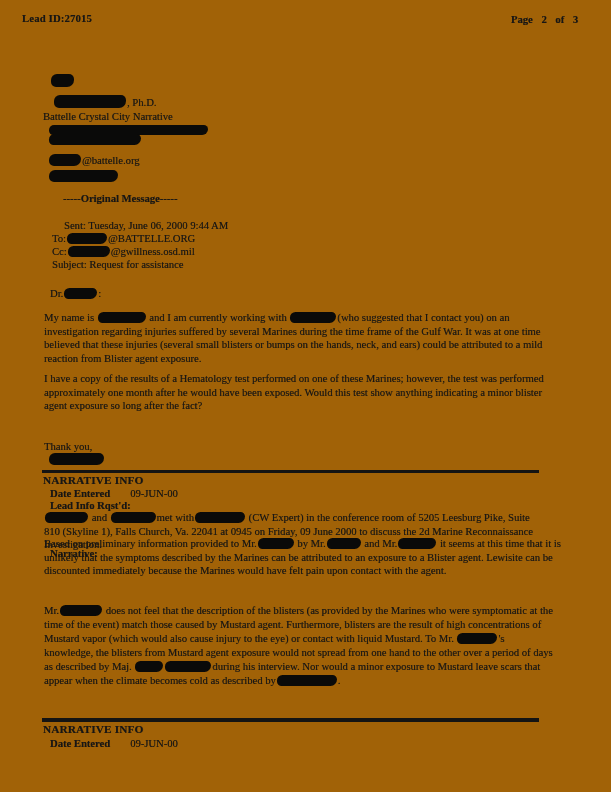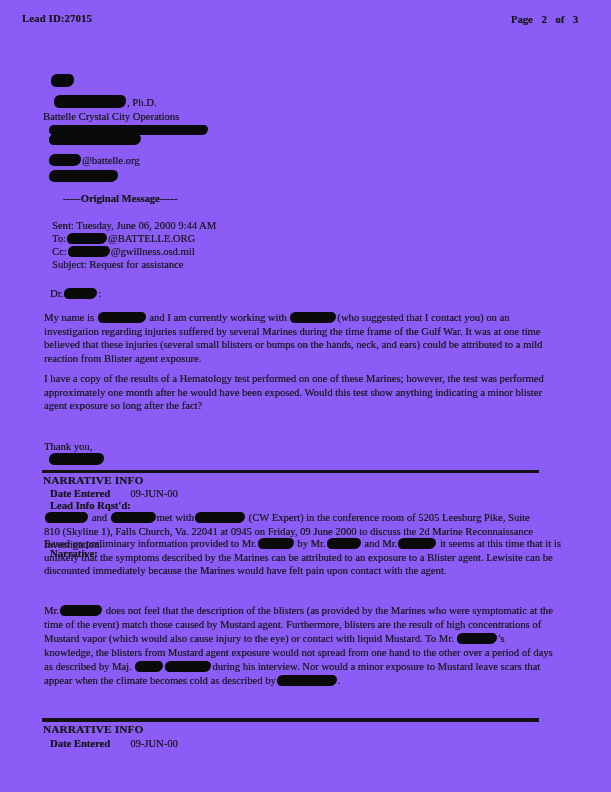--- a/index.html
+++ b/index.html
@@ -1,20 +1,20 @@
 <!DOCTYPE html>
 <html><head>
 <meta charset="utf-8">
 <style>
   html,body{margin:0;padding:0;background:#e8e8e6;}
   #page{
     position:relative;
     width:611px;height:792px;
     margin:0 auto;
-    background:#8b5cf6;
+    background:#a16207;
     font-family:"Liberation Serif","DejaVu Serif",serif;
     color:#171615;
     overflow:hidden;
   }
   .abs{position:absolute;}
   .txt{
     font-size:10.6px;
     line-height:13.5px;
     text-shadow:0.3px 0 0 rgba(20,20,20,.55);
     white-space:normal;
@@ -35,21 +35,21 @@
   #page-label{left:511px;top:13px;font-weight:600;word-spacing:6px;}
   #redaction-blob{left:50px;top:74px;}
   #name-line{left:53px;top:95px;}
   #org-line{left:43px;top:110px;}
   #addr-bar-1{left:48px;top:123px;}
   #addr-bar-2{left:48px;top:133px;}
   #email-line{left:48px;top:154px;}
   #phone-bar{left:48px;top:170px;}
   #orig-sep{left:63px;top:192px;font-weight:600;}
   #from-line{left:52px;top:206px;}
-  #sent-line{left:52px;top:219px;text-align:center;}
+  #sent-line{left:64px;top:219px;text-align:center;}
   #to-line{left:52px;top:232px;}
   #cc-line{left:52px;top:245px;}
   #subject-line{left:52px;top:258px;}
   #salutation{left:50px;top:287px;}
   #body-para-1{left:44px;top:311px;}
   #body-para-2{left:44px;top:372px;}
   #body-para-3{left:44px;top:417px;}
   #closing{left:44px;top:440px;}
   #signature-bar{left:48px;top:453px;}
   #rule-1{left:42px;top:470px;width:497px;height:3px;}
@@ -69,21 +69,21 @@
 </head>
 <body>
 
 <div id="page">
 
   <div id="lead-id" class="abs txt">Lead ID:27015</div>
   <div id="page-label" class="abs txt">Page 2 of 3</div>
 
   <div id="redaction-blob" class="abs txt"><span class="redact" style="width: 23px; height: 13px;"></span></div>
   <div id="name-line" class="abs txt"><span class="redact" style="width: 72px; height: 13px;"></span>, Ph.D.</div>
-  <div id="org-line" class="abs txt">Battelle Crystal City Operations</div>
+  <div id="org-line" class="abs txt">Battelle Crystal City Narrative</div>
   <div id="addr-bar-1" class="abs txt"><span class="redact" style="width: 159px; height: 10px;"></span></div>
   <div id="addr-bar-2" class="abs txt"><span class="redact" style="width: 92px; height: 11px;"></span></div>
   <div id="email-line" class="abs txt"><span class="redact" style="width: 32px; height: 12px;"></span>@battelle.org</div>
   <div id="phone-bar" class="abs txt"><span class="redact" style="width: 69px; height: 12px;"></span></div>
 
   <div id="orig-sep" class="abs txt">-----Original Message-----</div>
   <div id="sent-line" class="abs txt">Sent: Tuesday, June 06, 2000 9:44 AM</div>
   <div id="to-line" class="abs txt">To:<span class="redact" style="width: 40px;"></span>@BATTELLE.ORG</div>
   <div id="cc-line" class="abs txt">Cc:<span class="redact" style="width: 42px;"></span>@gwillness.osd.mil</div>
   <div id="subject-line" class="abs txt">Subject: Request for assistance</div>

